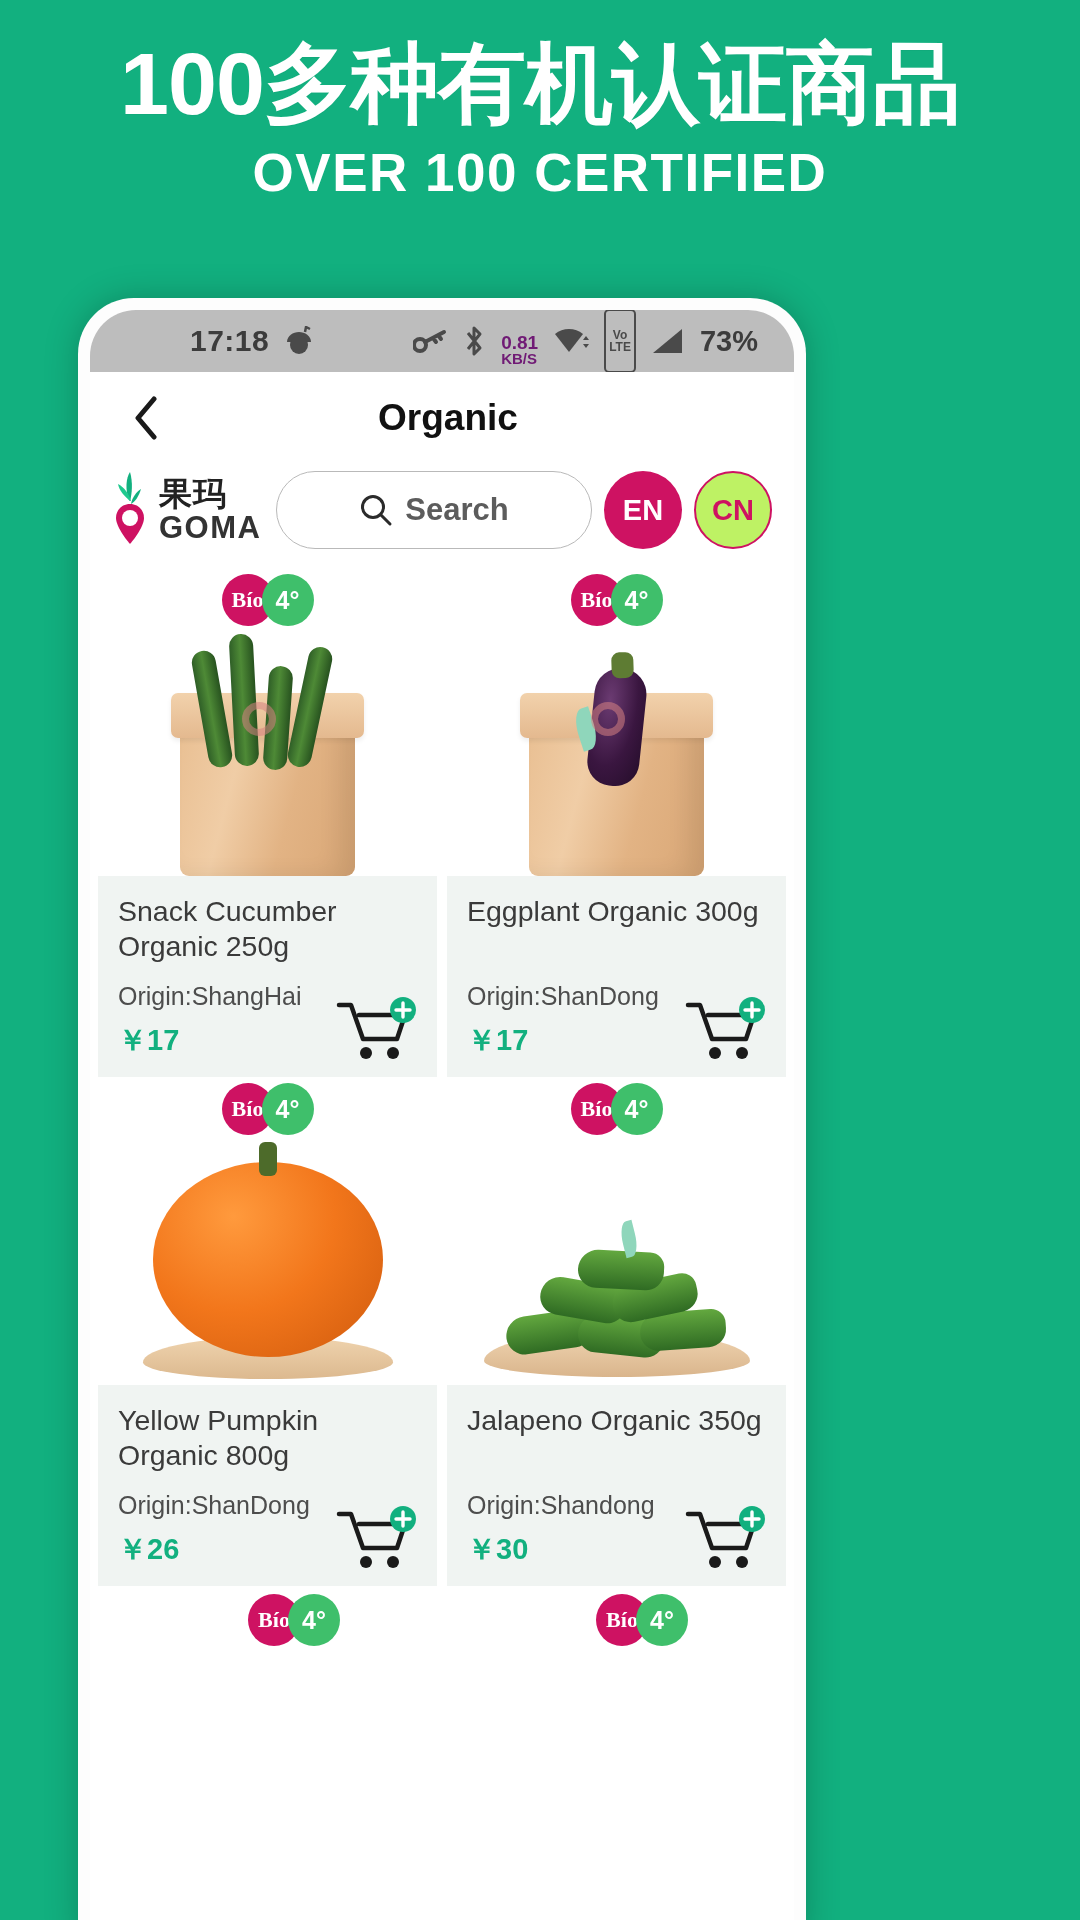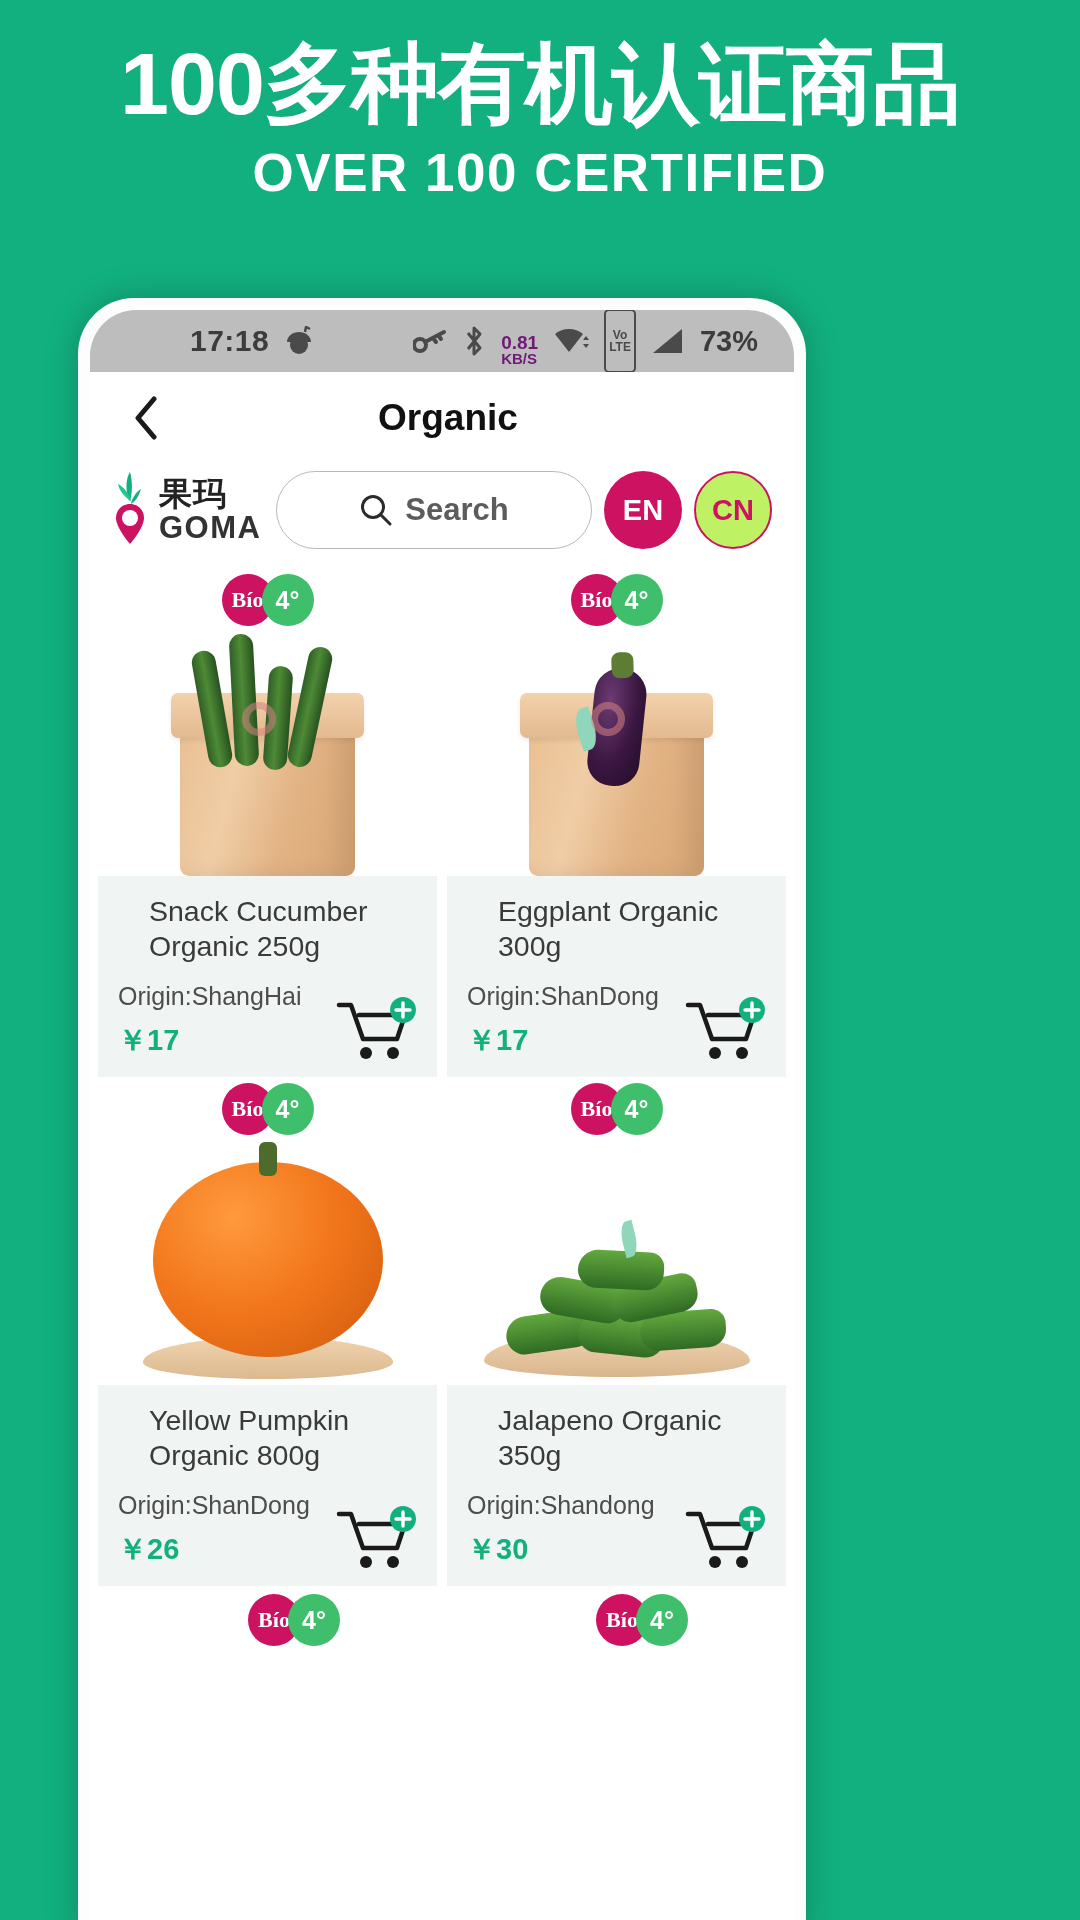--- a/index.html
+++ b/index.html
@@ -152,21 +152,21 @@
   .badge.bio { background:#CE1262; }
   .badge.deg { background:#3FBF6B; margin-left:-12px; font-family:"Liberation Sans",sans-serif; font-size:25px; }
 
   .thumb {
     height:300px;
     display:flex; align-items:flex-end; justify-content:center;
     position:relative; overflow:hidden;
   }
 
   .info { background:#F0F4F2; padding:18px 20px 16px 20px; min-height:178px; position:relative; }
-  .pname { font-size:28.5px; color:#3a3a3a; line-height:1.22; min-height:70px;margin-left:31px; }
+  .pname { font-size:28.5px; color:#3a3a3a; line-height:1.22; min-height:70px; }
   .porigin { font-size:25px; color:#4d4d4d; margin-top:18px; }
   .pprice { font-size:29px; color:#12B07F; font-weight:bold; margin-top:10px; }
   .cart {
     position:absolute; right:18px; bottom:14px;
     width:84px;height:66px;
   }
 
   
   .bag {
     width:175px;height:158px;

